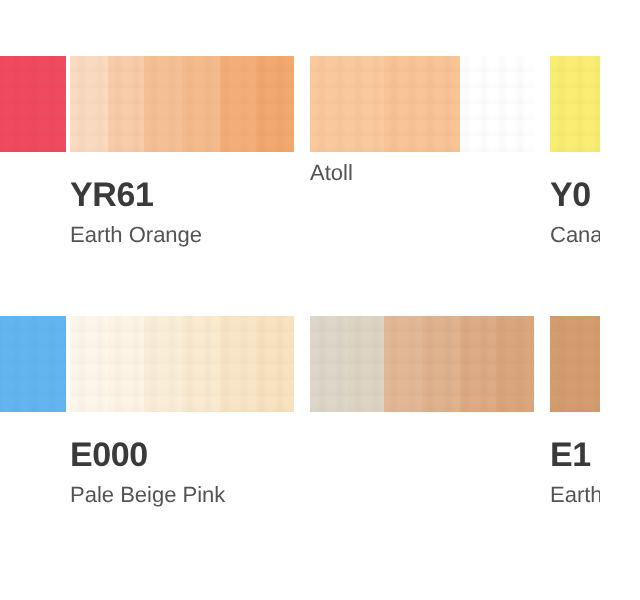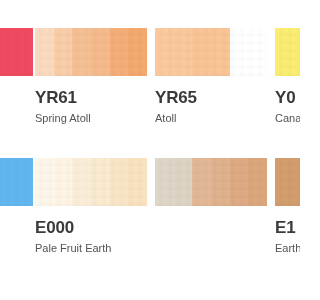--- a/index.html
+++ b/index.html
@@ -104,30 +104,29 @@
     <div class="cell" style="left:35px">
       <div class="swatch">
           <div class="band" style="background: rgb(250, 219, 192);"></div>
           <div class="band" style="background: rgb(248, 205, 168);"></div>
           <div class="band" style="background: rgb(246, 192, 149);"></div>
           <div class="band" style="background: rgb(246, 187, 140);"></div>
           <div class="band" style="background: rgb(244, 174, 121);"></div>
           <div class="band" style="background: rgb(243, 169, 111);"></div>
         </div>
       <div class="code">YR61</div>
-      <div class="name">Spring Atoll</div>
+      <div class="name">Earth Orange</div>
     </div>
 
     <div class="cell" style="left:155px">
       <div class="swatch">
           <div class="band" style="background: rgb(250, 201, 157);"></div>
           <div class="band" style="background: rgb(249, 196, 150);"></div>
           <div class="band" style="background: rgb(255, 255, 255);"></div>
         </div>
-      <div class="code">YR65</div>
       <div class="name">Atoll</div>
     </div>
 
     <div class="cell" style="left:275px">
       <div class="swatch">
           <div class="band" style="background: rgb(250, 237, 114);"></div>
           <div class="band" style="background: rgb(249, 235, 110);"></div>
         </div>
       <div class="code">Y0</div>
       <div class="name">Cana</div>
@@ -149,21 +148,21 @@
     <div class="cell" style="left:35px">
       <div class="swatch">
           <div class="band" style="background: rgb(253, 246, 234);"></div>
           <div class="band" style="background: rgb(253, 244, 230);"></div>
           <div class="band" style="background: rgb(251, 238, 217);"></div>
           <div class="band" style="background: rgb(250, 234, 208);"></div>
           <div class="band" style="background: rgb(249, 229, 198);"></div>
           <div class="band" style="background: rgb(248, 226, 191);"></div>
         </div>
       <div class="code">E000</div>
-      <div class="name">Pale Fruit Earth</div>
+      <div class="name">Pale Beige Pink</div>
     </div>
 
     <div class="cell" style="left:155px">
       <div class="swatch">
           <div class="band" style="background: rgb(222, 214, 200);"></div>
           <div class="band" style="background: rgb(222, 212, 196);"></div>
           <div class="band" style="background: rgb(226, 184, 151);"></div>
           <div class="band" style="background: rgb(224, 178, 141);"></div>
           <div class="band" style="background: rgb(221, 171, 132);"></div>
           <div class="band" style="background: rgb(219, 166, 124);"></div>

